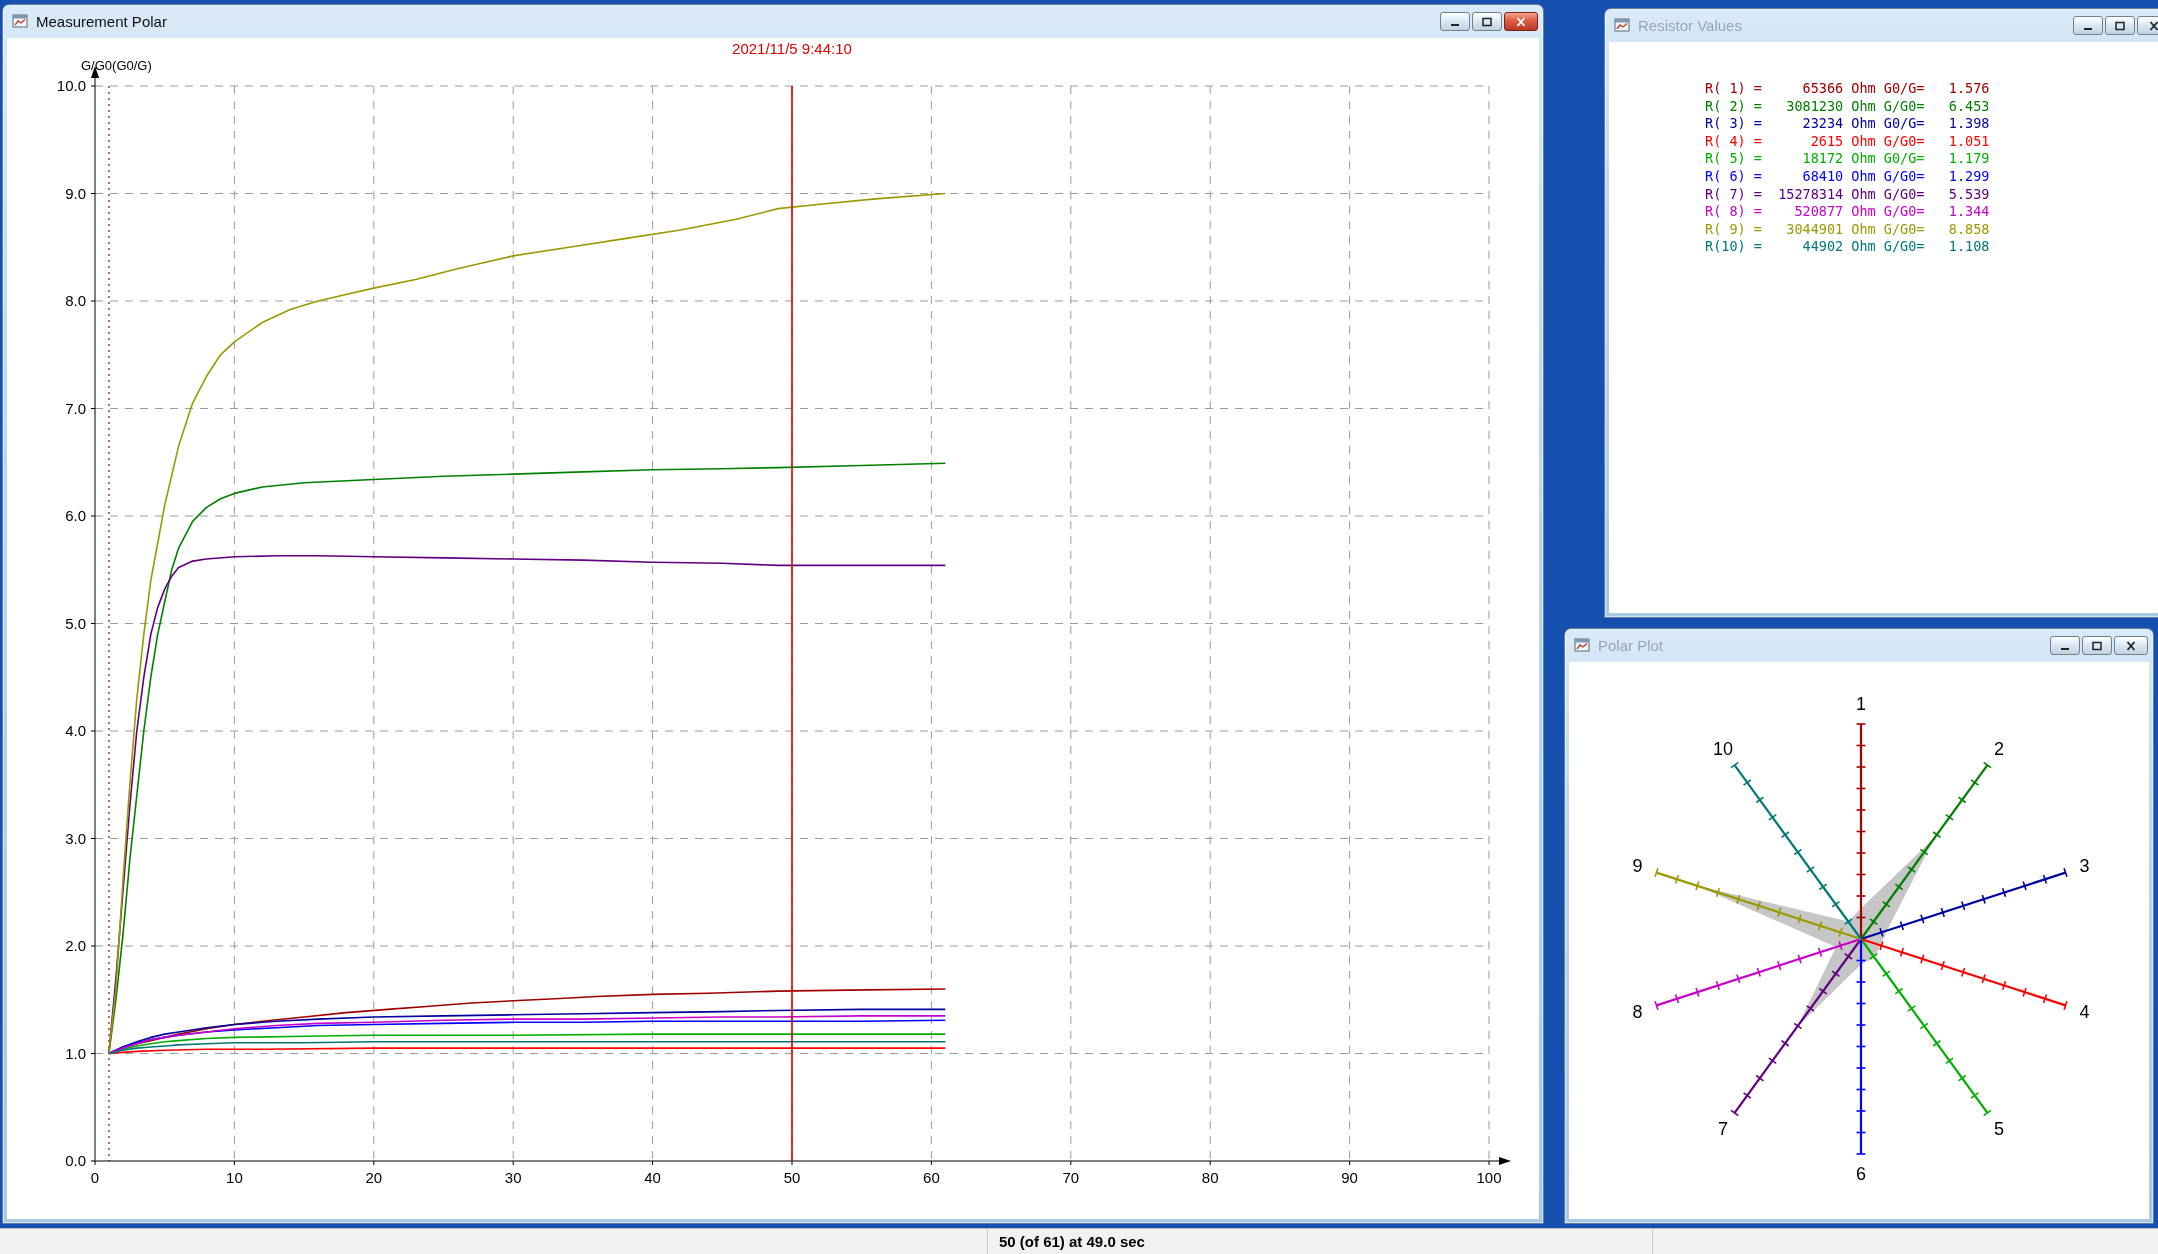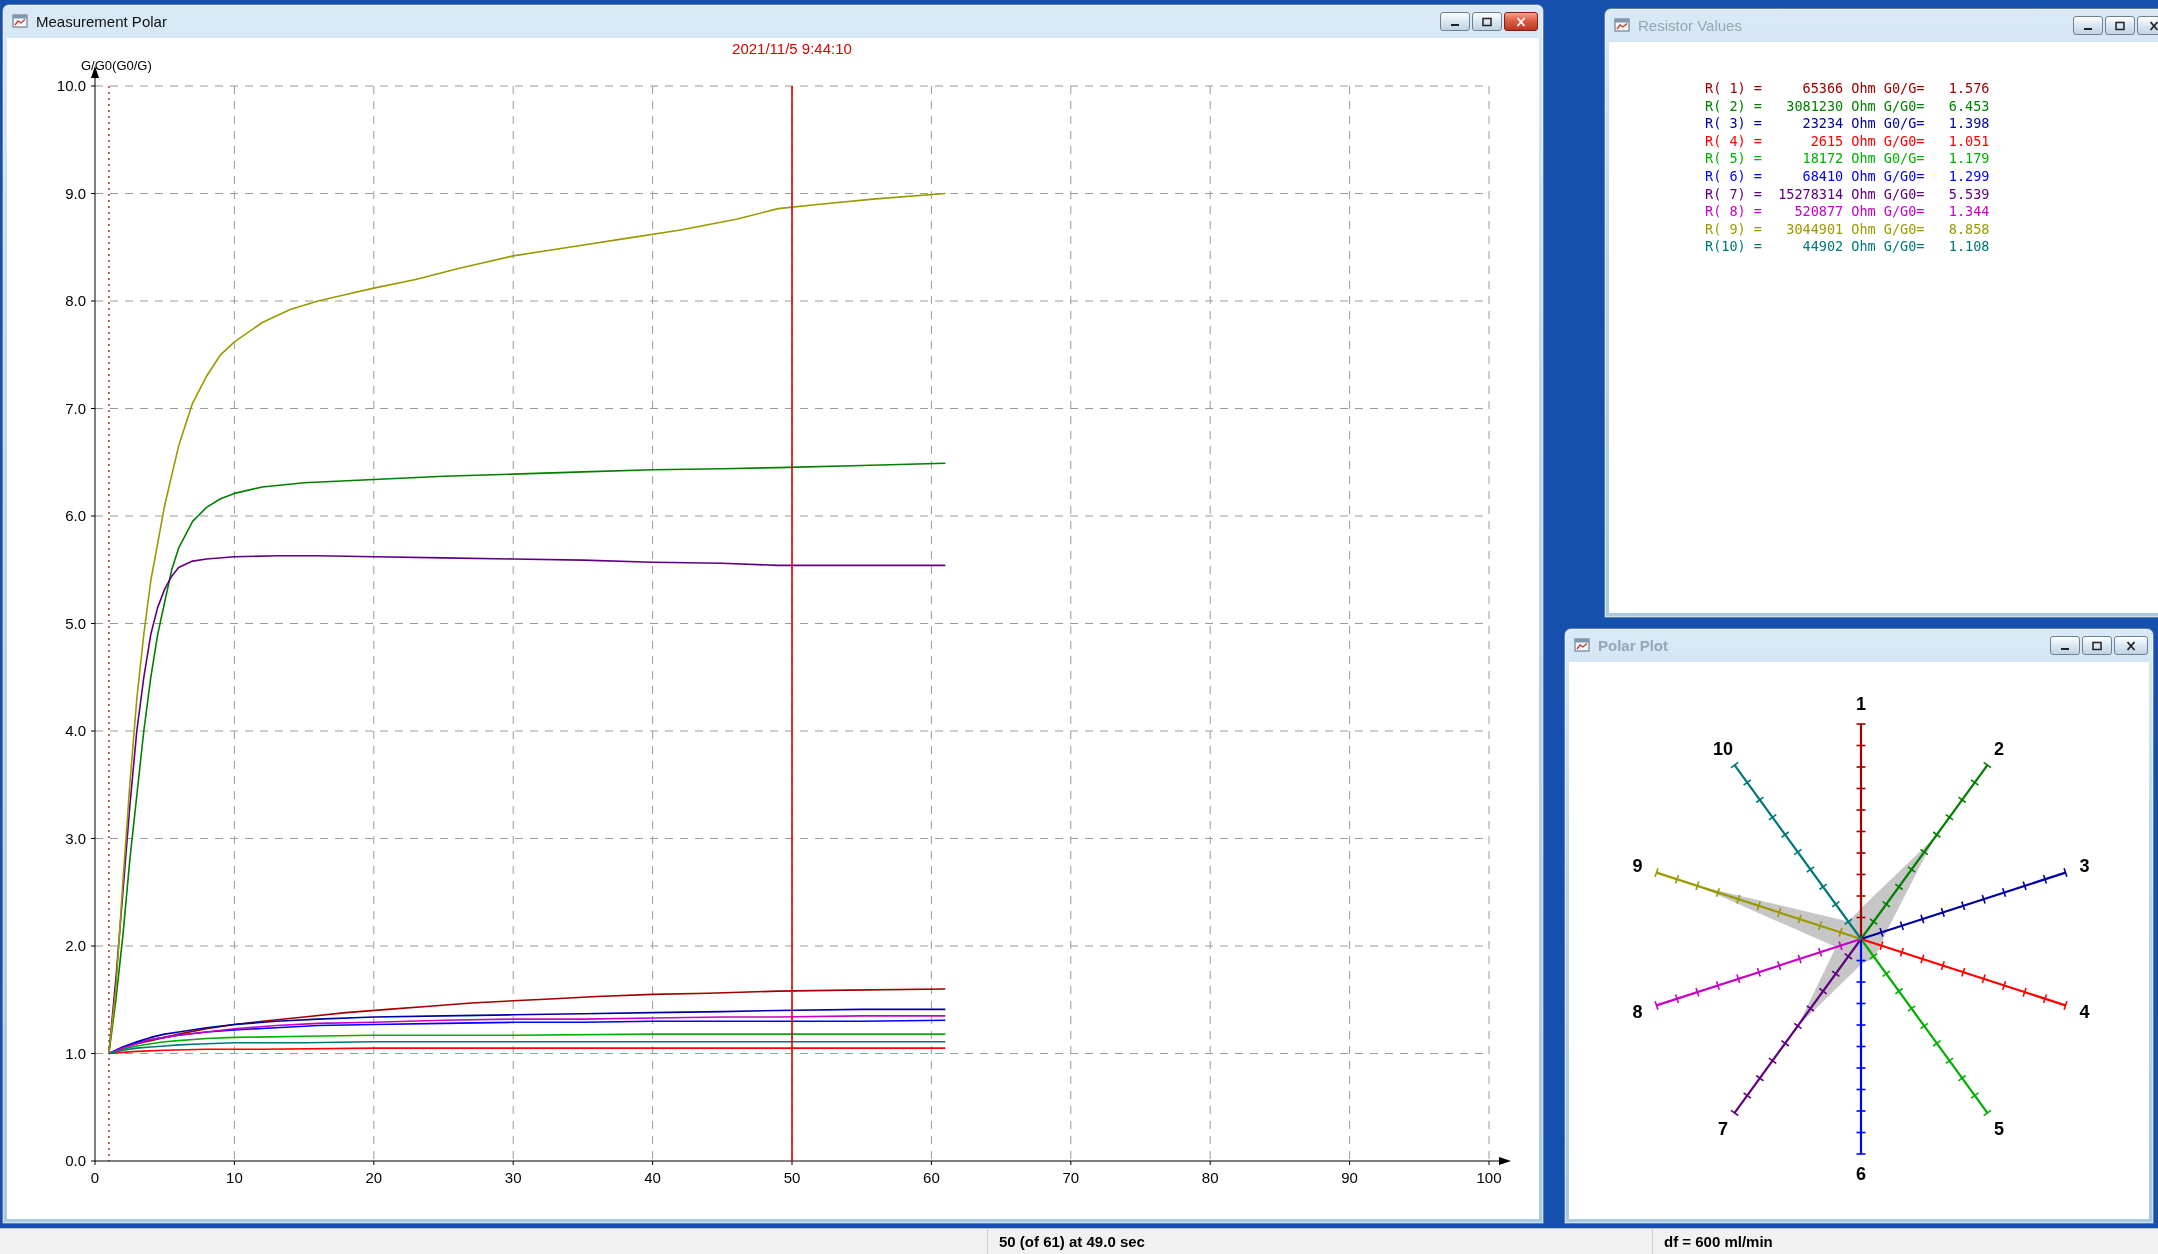--- a/index.html
+++ b/index.html
@@ -183,21 +183,21 @@
               <line x1="9.5" y1="1" x2="2.5" y2="9" stroke="#222" stroke-width="1.8"></line>
             </svg>
           </button>
       </span>
     </header>
     <div class="client">
       <div class="res-list"><div style="color: rgb(160, 0, 0);">R( 1) =     65366 Ohm G0/G=   1.576</div><div style="color: rgb(0, 128, 0);">R( 2) =   3081230 Ohm G/G0=   6.453</div><div style="color: rgb(0, 0, 160);">R( 3) =     23234 Ohm G0/G=   1.398</div><div style="color: rgb(255, 0, 0);">R( 4) =      2615 Ohm G/G0=   1.051</div><div style="color: rgb(0, 176, 0);">R( 5) =     18172 Ohm G0/G=   1.179</div><div style="color: rgb(0, 0, 255);">R( 6) =     68410 Ohm G/G0=   1.299</div><div style="color: rgb(96, 0, 128);">R( 7) =  15278314 Ohm G/G0=   5.539</div><div style="color: rgb(200, 0, 200);">R( 8) =    520877 Ohm G/G0=   1.344</div><div style="color: rgb(154, 154, 0);">R( 9) =   3044901 Ohm G/G0=   8.858</div><div style="color: rgb(0, 120, 120);">R(10) =     44902 Ohm G/G0=   1.108</div></div>
     </div>
   </section>
 
-  <section class="window inactive" style="left:1564px;top:628px;width:590px;height:596px;font-weight:bold;">
+  <section class="window inactive" style="left:1564px;top:628px;width:590px;height:596px;">
     <header class="titlebar">
       <span class="win-icon">
         <svg width="18" height="16" viewBox="0 0 18 16">
             <rect x="1" y="1" width="14" height="12" fill="#f4f7fa" stroke="#5b6b7a"></rect>
             <rect x="1" y="1" width="14" height="3.5" fill="#7f98ad"></rect>
             <polyline points="3,11 6,7 9,9 13,5.5" fill="none" stroke="#c03a2a" stroke-width="1.3"></polyline>
           </svg>
       </span>
       <span class="title">Polar Plot</span>
       <span class="controls">
@@ -364,18 +364,15 @@
           </g>
         </svg>
     </div>
   </section>
 
   <footer class="statusbar">
     <div class="sb-panel sb-p1"></div>
     <div class="sb-panel sb-p2">
       <span>50 (of 61) at 49.0 sec</span>
     </div>
-    <div class="sb-panel sb-p3">
-      <span>df = 600 ml/min</span>
-    </div>
   </footer>
 
 </div>
 
 </body></html>

